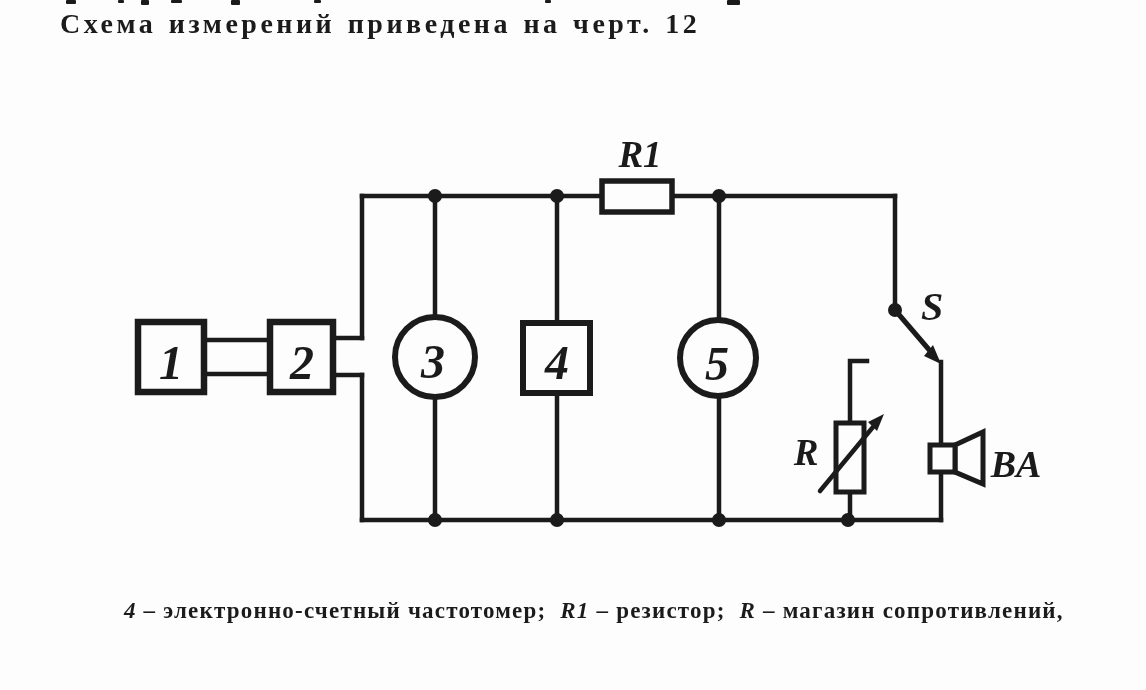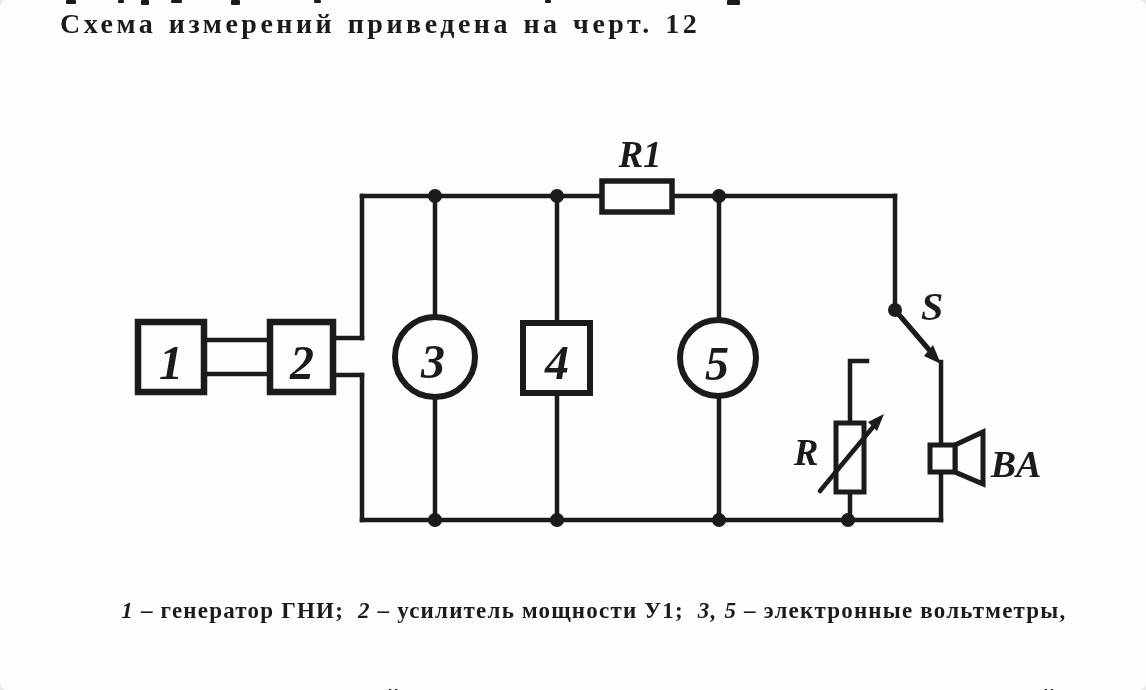--- a/index.html
+++ b/index.html
@@ -3,21 +3,20 @@
 <meta charset="utf-8">
 <style>
   html,body{margin:0;padding:0;background:#e9e9e9;}
   .page{
     position:relative;
     width:1146px;height:690px;
     background:#fdfdfd;
     overflow:hidden;
     font-family:"Liberation Serif", serif;
     color:#1b1b1b;
-    border-radius:7px;
   }
   .clipped-top i{position:absolute;top:0;background:#1b1b1b;display:block;border-radius:1px;}
   .heading{
     position:absolute;top:8px;left:60px;
     font-size:28px;font-weight:600;letter-spacing:3.5px;word-spacing:2px;
     white-space:pre;
   }
   svg.schematic{position:absolute;top:0;left:0;}
   .svg-label{
     font-family:"Liberation Serif", serif;
@@ -106,21 +105,18 @@
     <text class="svg-label" x="557" y="379" font-size="48" text-anchor="middle">4</text>
     <text class="svg-label" x="717" y="380" font-size="48" text-anchor="middle">5</text>
     <text class="svg-label" x="640" y="167" font-size="37" text-anchor="middle">R1</text>
     <text class="svg-label" x="932" y="320" font-size="40" text-anchor="middle">S</text>
     <text class="svg-label" x="806" y="465" font-size="37" text-anchor="middle">R</text>
     <text class="svg-label" x="1016" y="477" font-size="38" text-anchor="middle">BA</text>
   </svg>
 
   <div class="caption">
     <div class="cap-line">
-      <span class="it">1</span><span> – генератор ГНИ;  </span><span class="it">2</span><span> – усилитель мощности У1;  </span><span class="it">3, 5</span><span> – электронные вольтметры,</span>
-    </div>
-    <div class="cap-line">
       <span class="it">4</span><span> – электронно-счетный частотомер;  </span><span class="it">R1</span><span> – резистор;  </span><span class="it">R</span><span> – магазин сопротивлений,</span>
     </div>
 
   </div>
 
 </div>
 
 </body></html>

